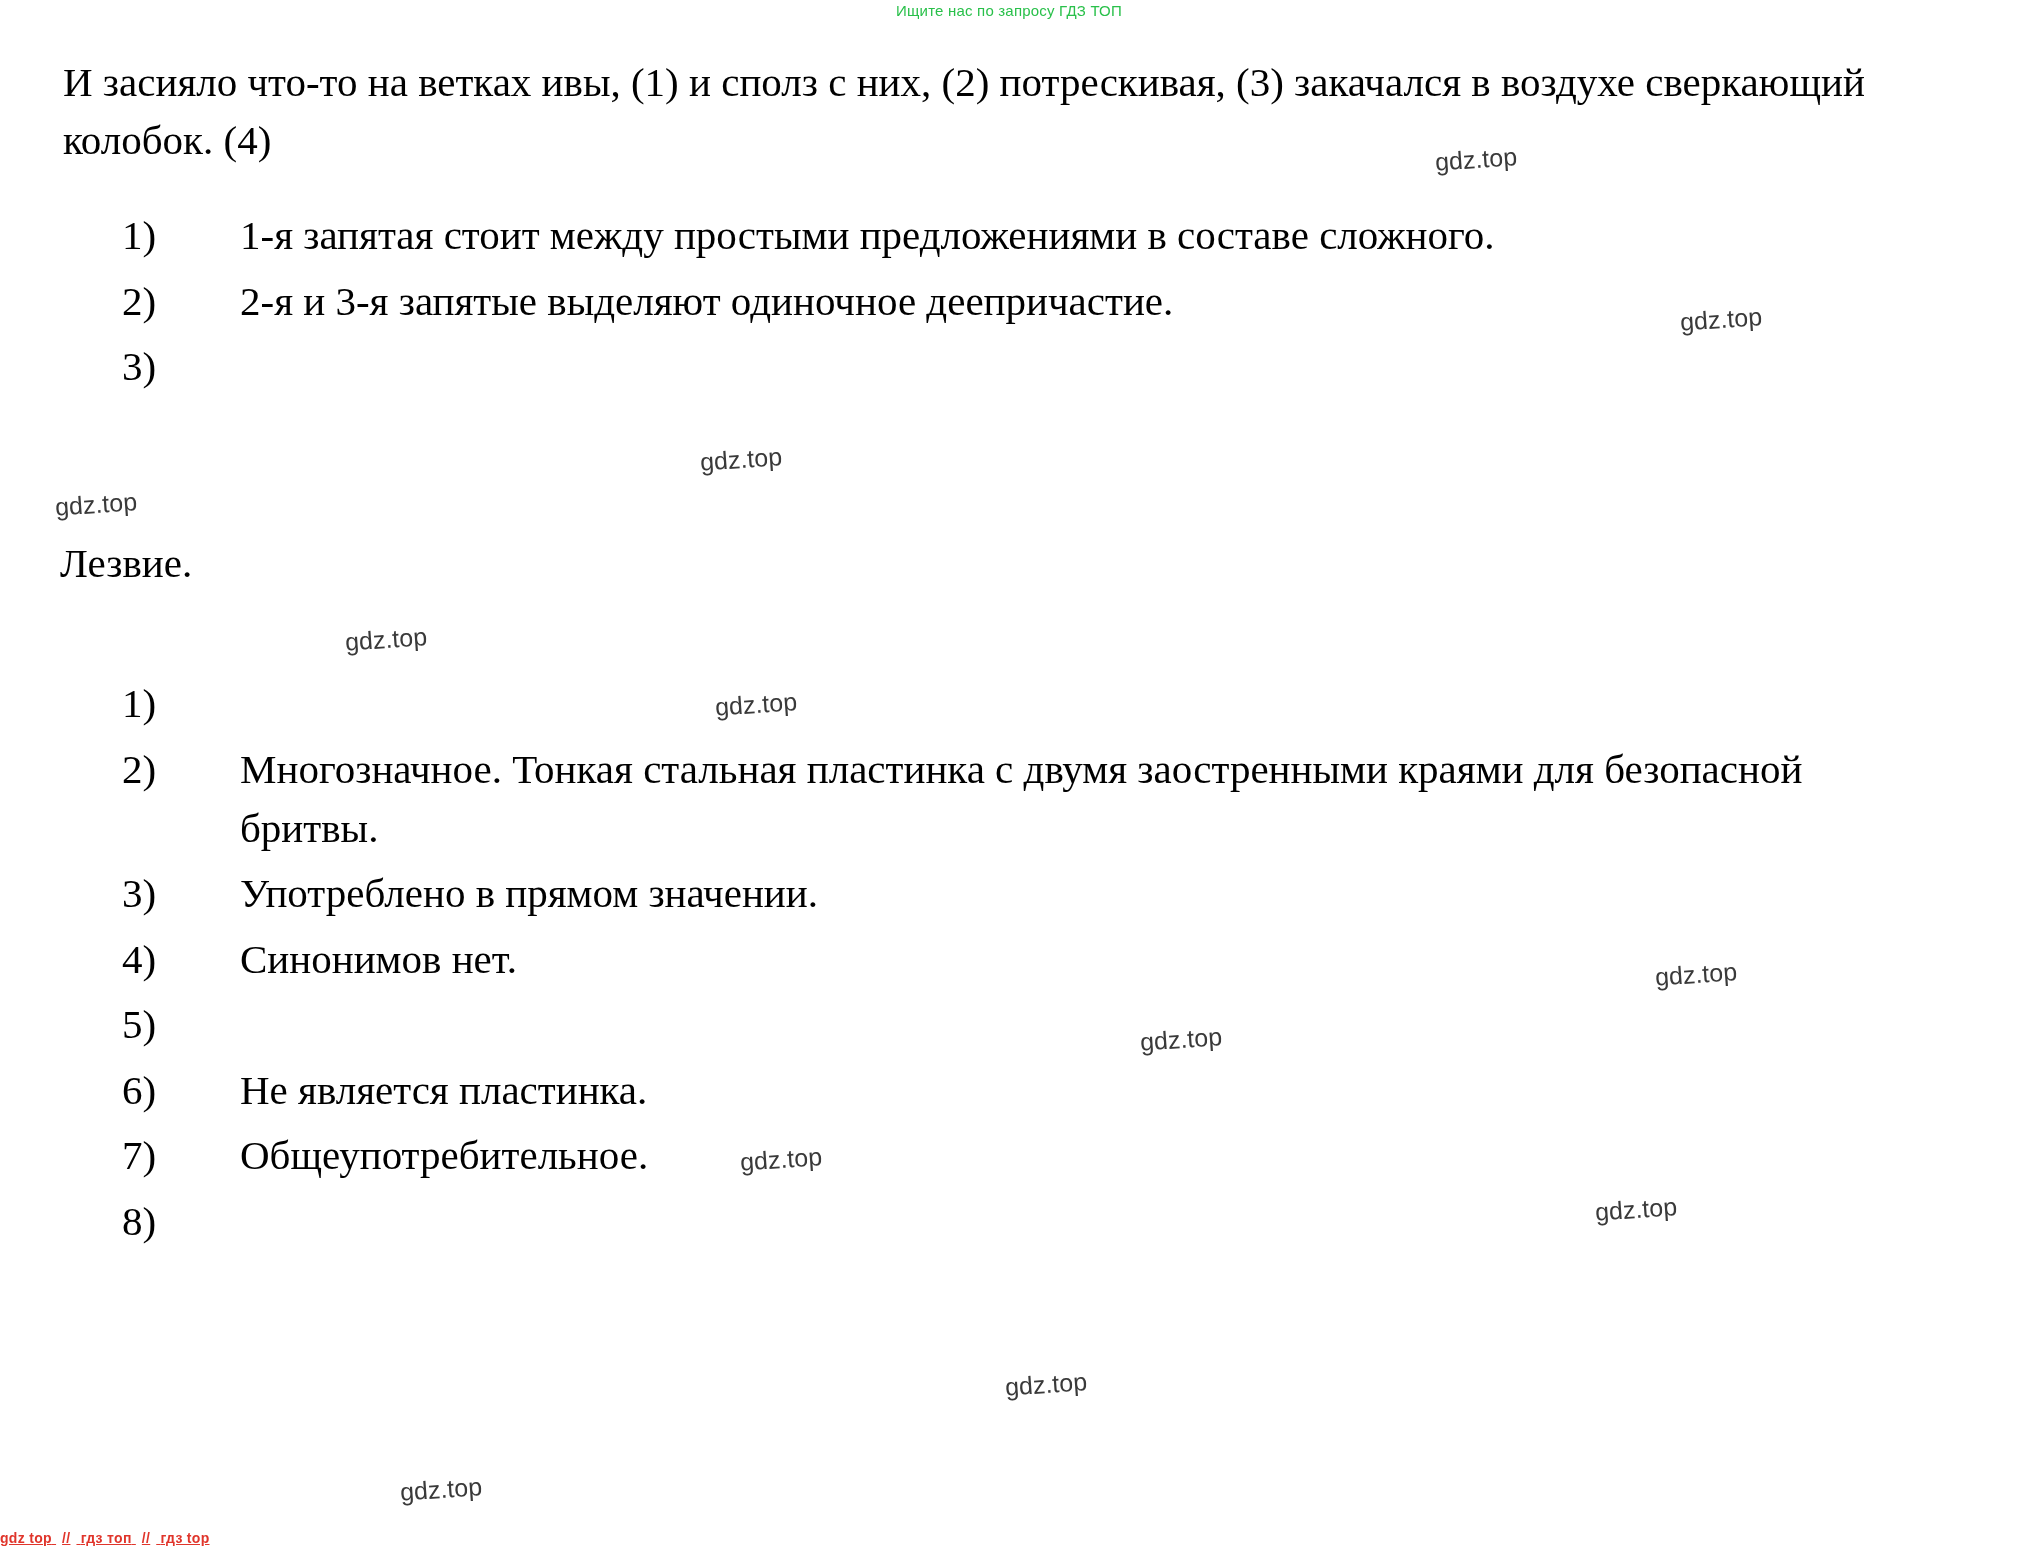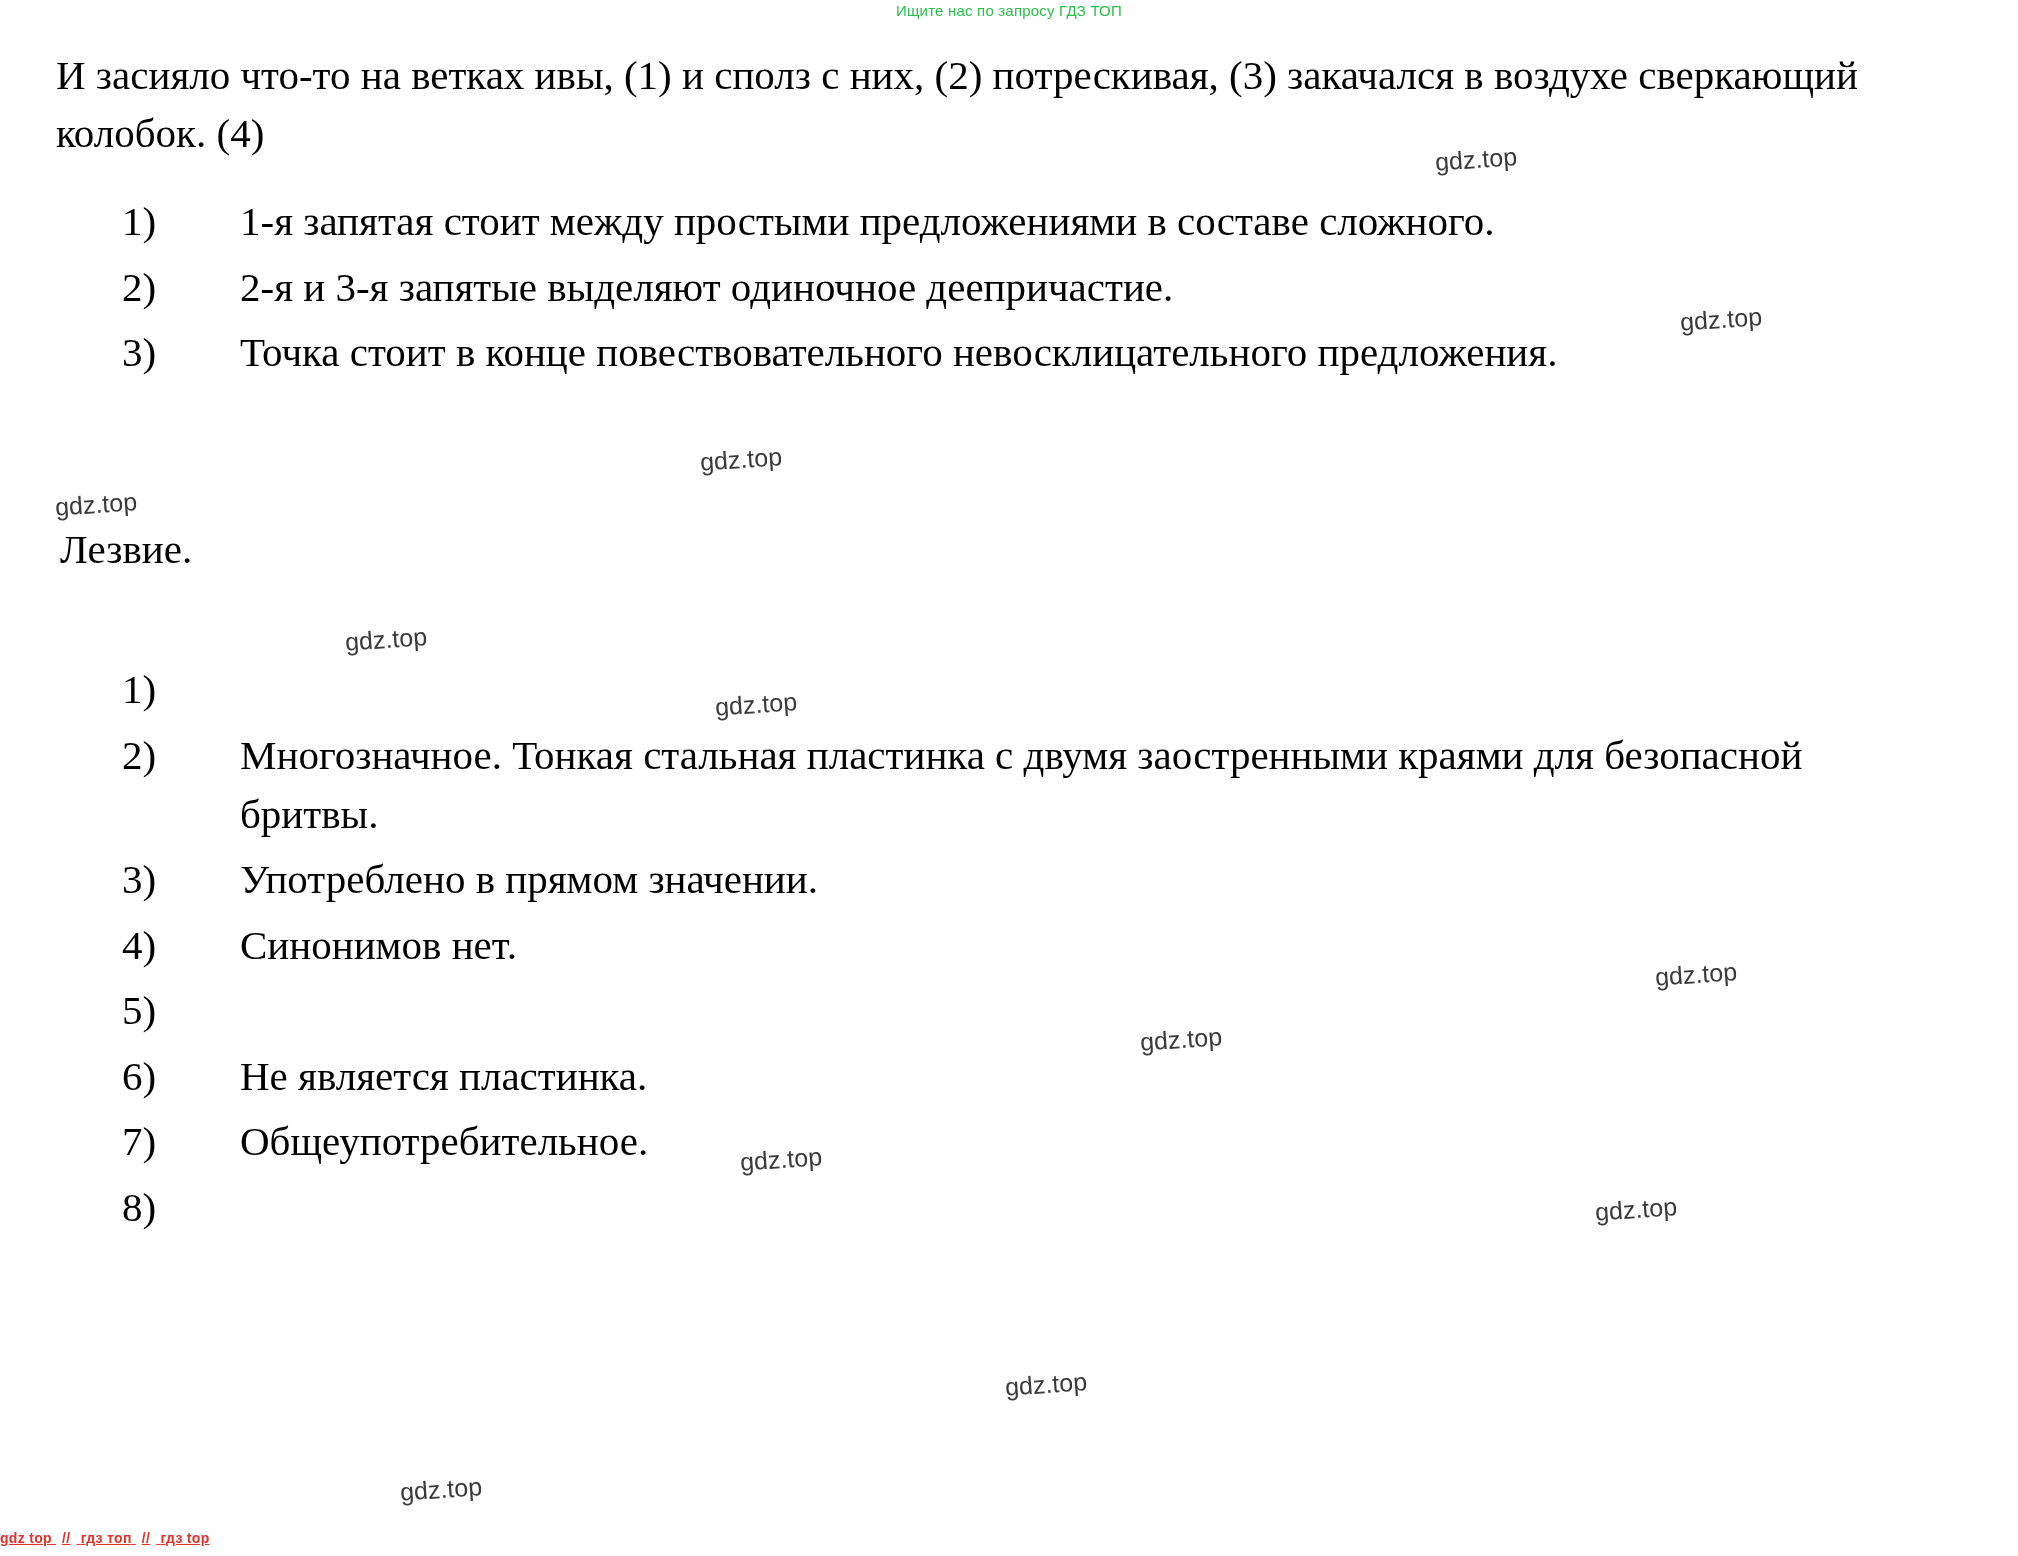--- a/index.html
+++ b/index.html
@@ -53,21 +53,21 @@
   .content {
     position: absolute;
     top: 38px;
     left: 48px;
     width: 1930px;
   }
 
   .para {
     font-size: 41px;
     line-height: 1.42;
-    margin: 8px;
+    margin: 15px;
     padding: 0;
     max-width: 1810px;
   }
 
   .gap-small { height: 22px; }
   .gap-big   { height: 120px; }
   .gap-mid   { height: 70px; }
 
   ol.numlist {
     list-style: none;
@@ -125,21 +125,20 @@
     <li>
       <span class="marker">1)</span>
       <span class="txt">1-я запятая стоит между простыми предложениями в составе сложного.</span>
     </li>
     <li>
       <span class="marker">2)</span>
       <span class="txt">2-я и 3-я запятые выделяют одиночное деепричастие.</span>
     </li>
     <li>
       <span class="marker">3)</span>
-      <span class="txt">Точка стоит в конце повествовательного невосклицательного предложения.</span>
     </li>
   </ol>
 
   <div class="gap-big"></div>
 
   <p class="word-title">Лезвие.</p>
 
   <div class="gap-mid"></div>
 
   <ol class="numlist">

